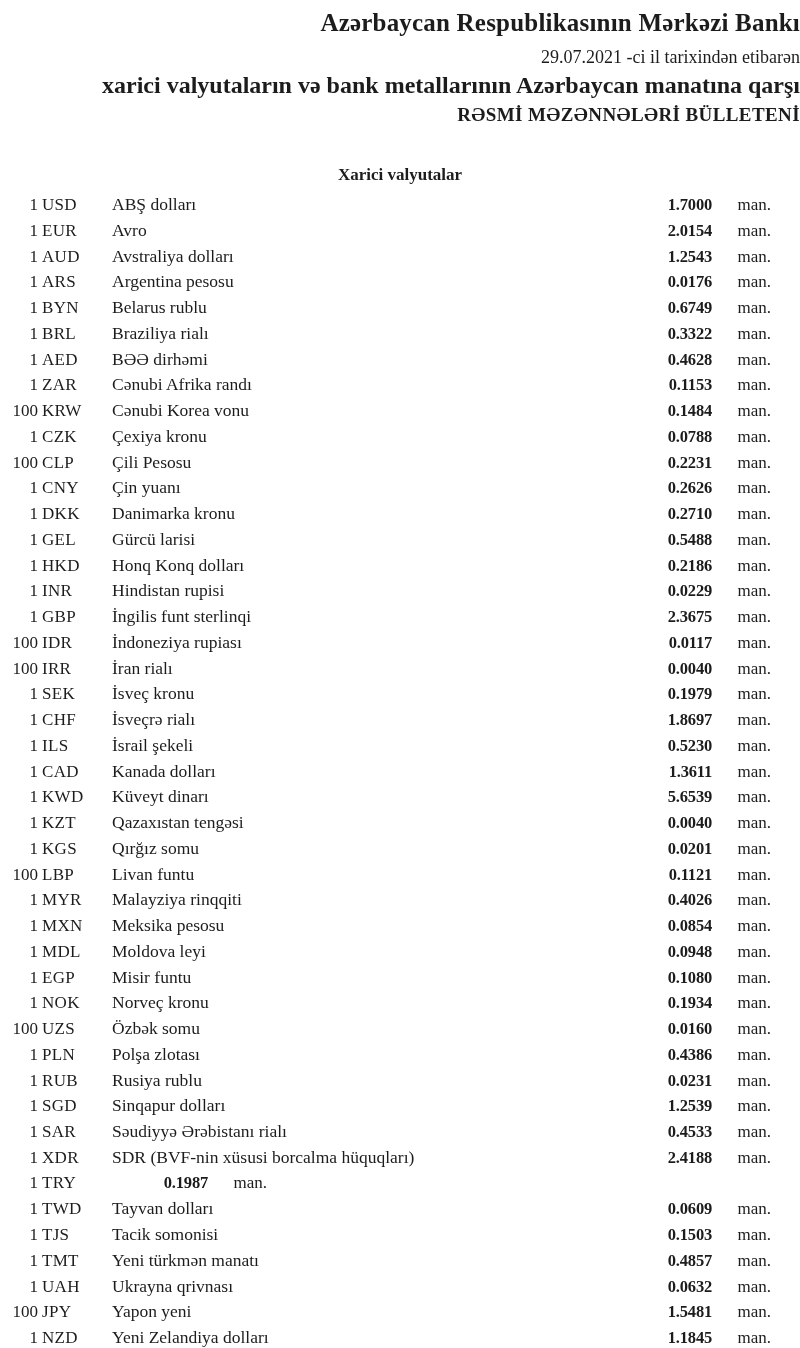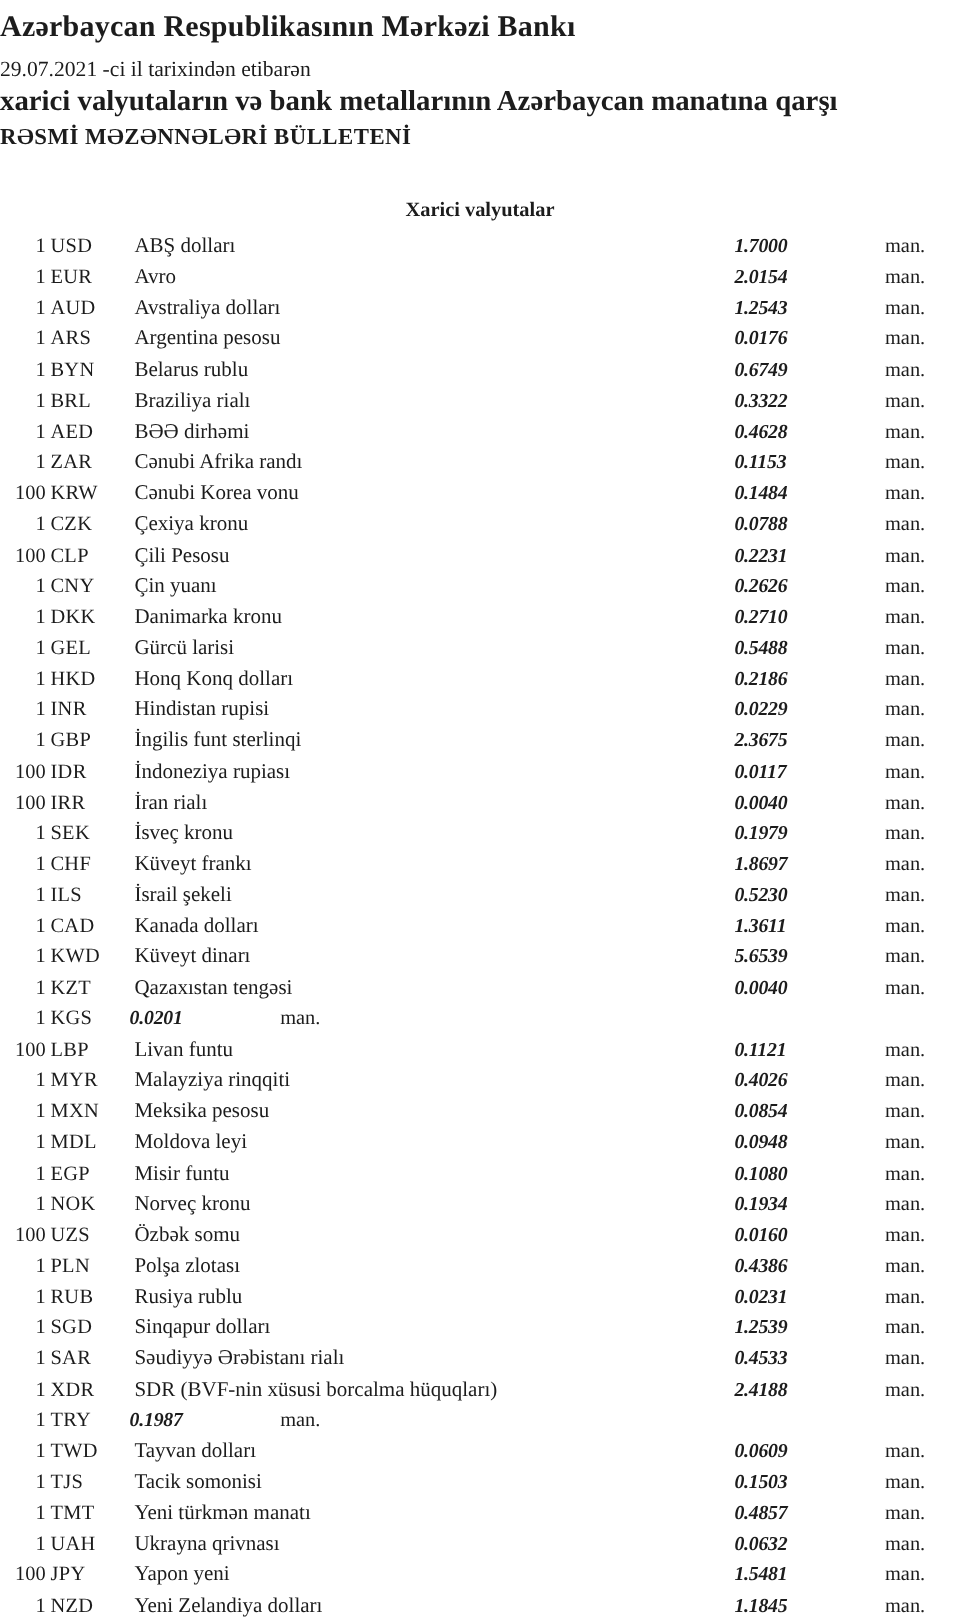--- a/index.html
+++ b/index.html
@@ -7,21 +7,21 @@
   body {
     width: 800px;
     height: 1348px;
     margin: 0 auto;
     font-family: "Liberation Serif", "DejaVu Serif", serif;
     color: #1c1c1c;
     overflow: hidden;
   }
   .page { width: 800px; height: 1348px; padding-top: 8px; }
 
-  .doc-header { text-align: left; }
+  .doc-header { text-align: right; }
   .doc-title {
     font-size: 25px;
     font-weight: bold;
     line-height: 30px;
     letter-spacing: 0.2px;
   }
   .doc-date {
     font-size: 18px;
     font-weight: normal;
     line-height: 22px;
@@ -70,24 +70,23 @@
   }
   .name {
     flex: 1 1 auto;
     padding-left: 4px;
     font-size: 17.5px;
     white-space: nowrap;
     overflow: hidden;
   }
   .rate {
     width: 100px;
-    text-align: left;
+    text-align: right;
     flex: 0 0 auto;
     font-weight: bold;
-    font-style: italic;
     font-size: 16.5px;
     letter-spacing: -0.2px;
   }
   .unit {
     width: 44px;
     margin-left: 15px;
     flex: 0 0 auto;
     text-align: right;
   }
 </style>
@@ -241,21 +240,21 @@
       <div class="row">
         <span class="qty">1</span>
         <span class="code">SEK</span>
         <span class="name">İsveç kronu</span>
         <span class="rate">0.1979</span>
         <span class="unit">man.</span>
       </div>
       <div class="row">
         <span class="qty">1</span>
         <span class="code">CHF</span>
-        <span class="name">Küveyt frankı</span>
+        <span class="name">İsveçrə rialı</span>
         <span class="rate">1.8697</span>
         <span class="unit">man.</span>
       </div>
       <div class="row">
         <span class="qty">1</span>
         <span class="code">ILS</span>
         <span class="name">İsrail şekeli</span>
         <span class="rate">0.5230</span>
         <span class="unit">man.</span>
       </div>
@@ -276,20 +275,21 @@
       <div class="row">
         <span class="qty">1</span>
         <span class="code">KZT</span>
         <span class="name">Qazaxıstan tengəsi</span>
         <span class="rate">0.0040</span>
         <span class="unit">man.</span>
       </div>
       <div class="row">
         <span class="qty">1</span>
         <span class="code">KGS</span>
+        <span class="name">Qırğız somu</span>
         <span class="rate">0.0201</span>
         <span class="unit">man.</span>
       </div>
       <div class="row">
         <span class="qty">100</span>
         <span class="code">LBP</span>
         <span class="name">Livan funtu</span>
         <span class="rate">0.1121</span>
         <span class="unit">man.</span>
       </div>

